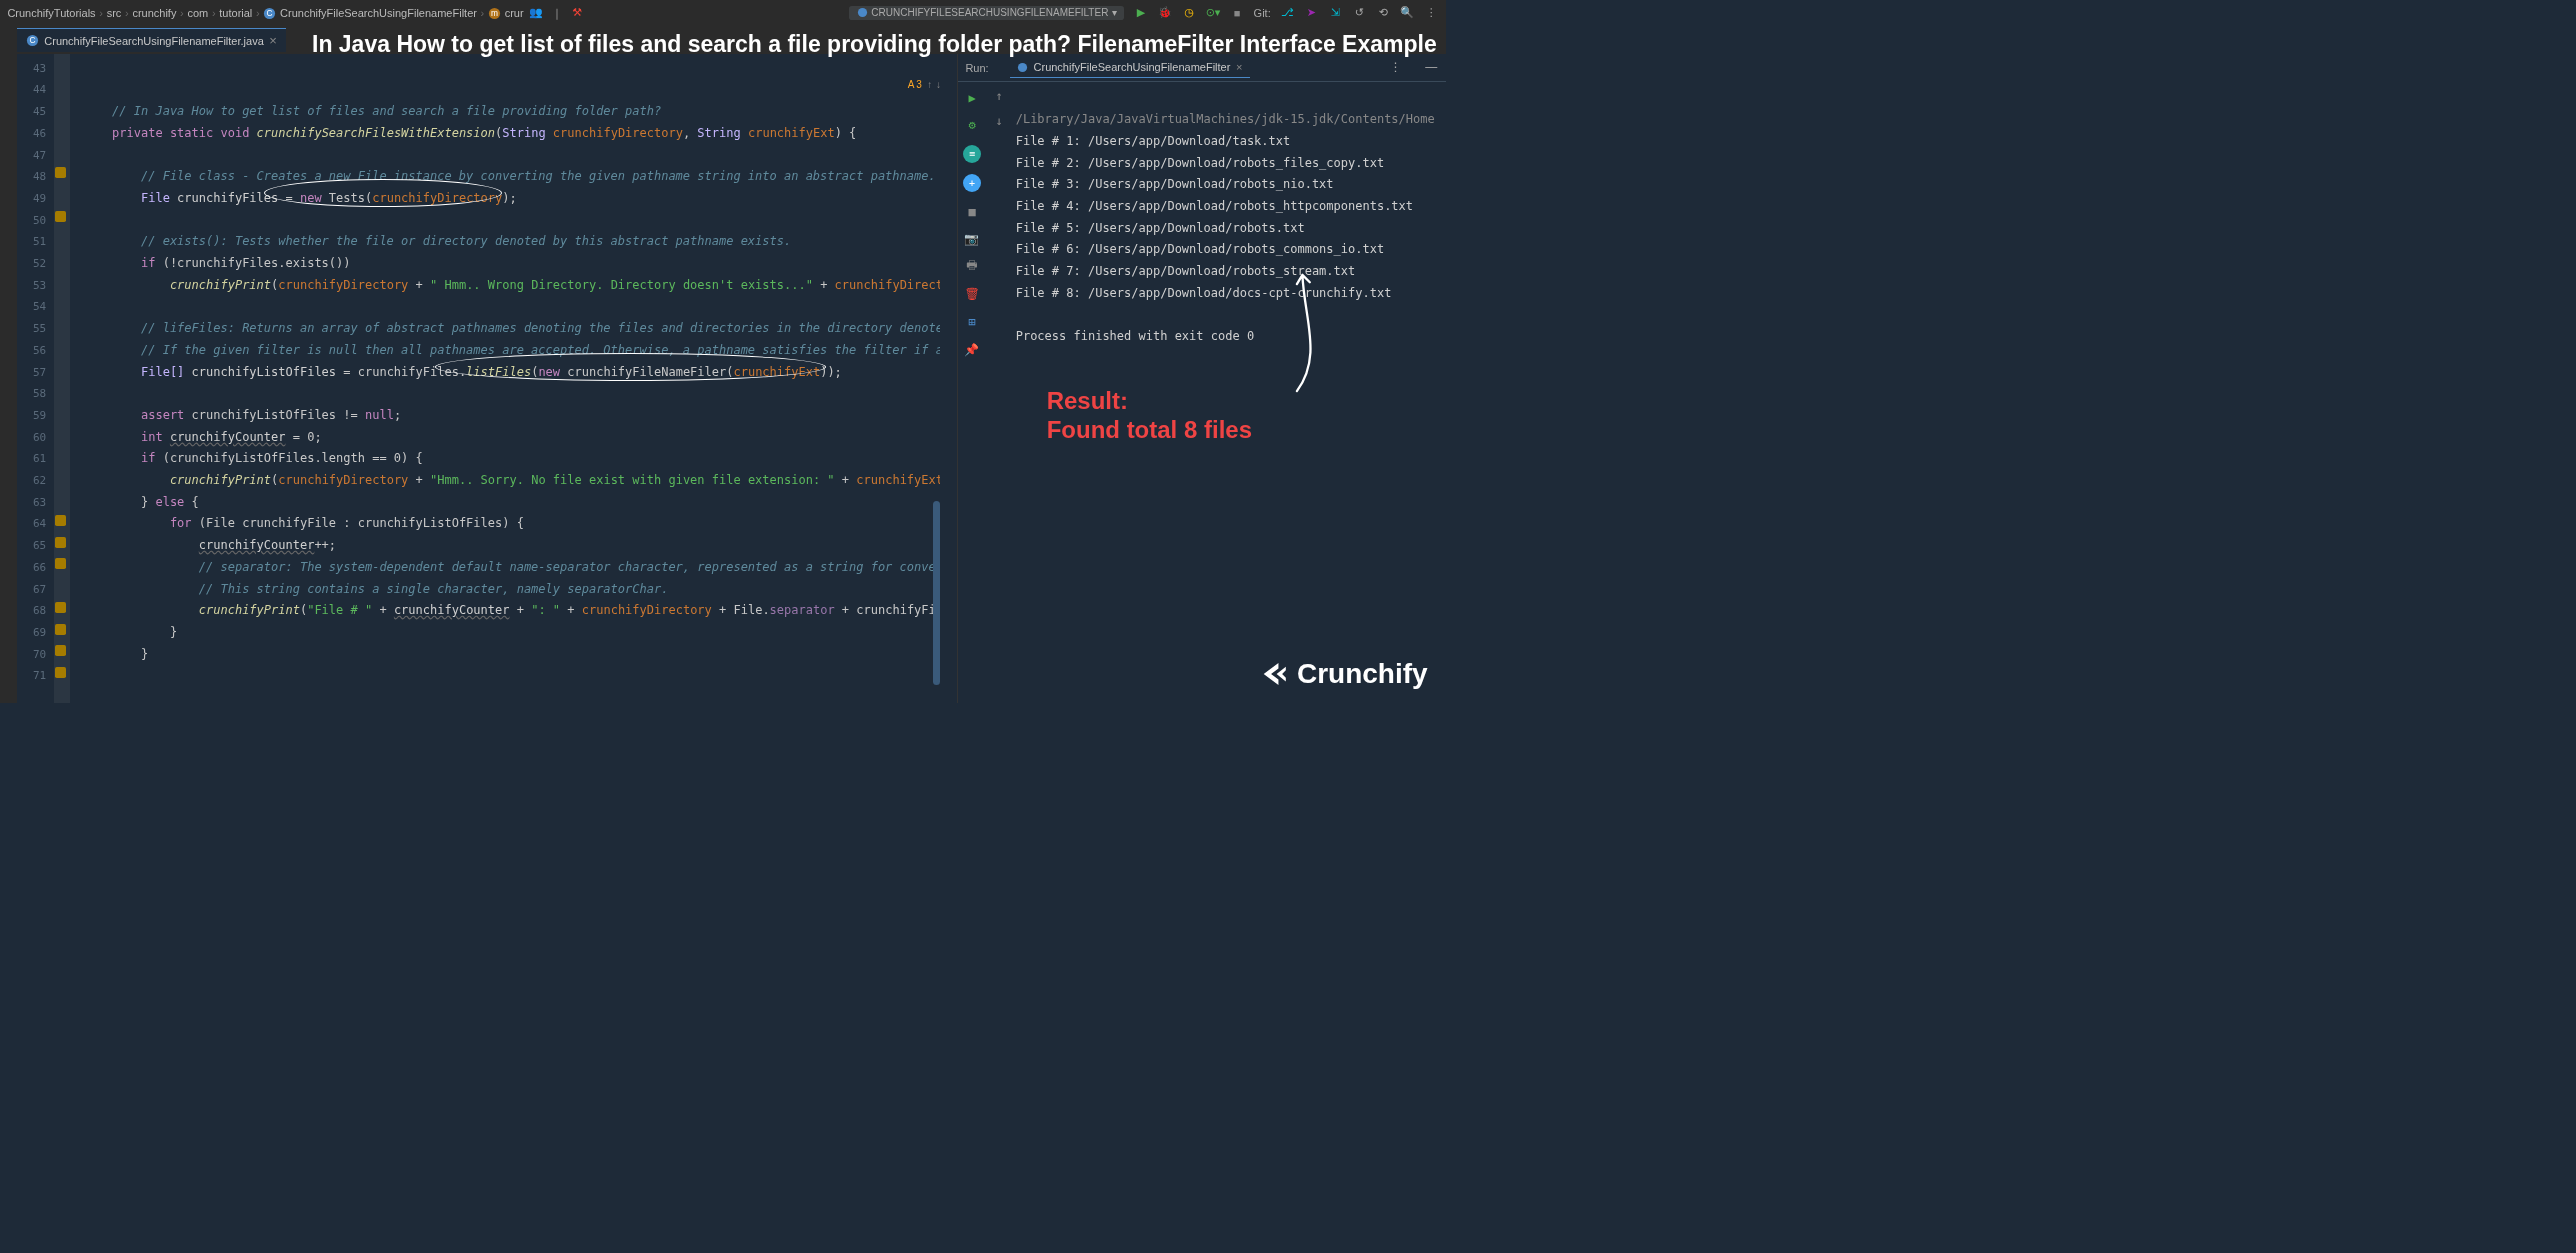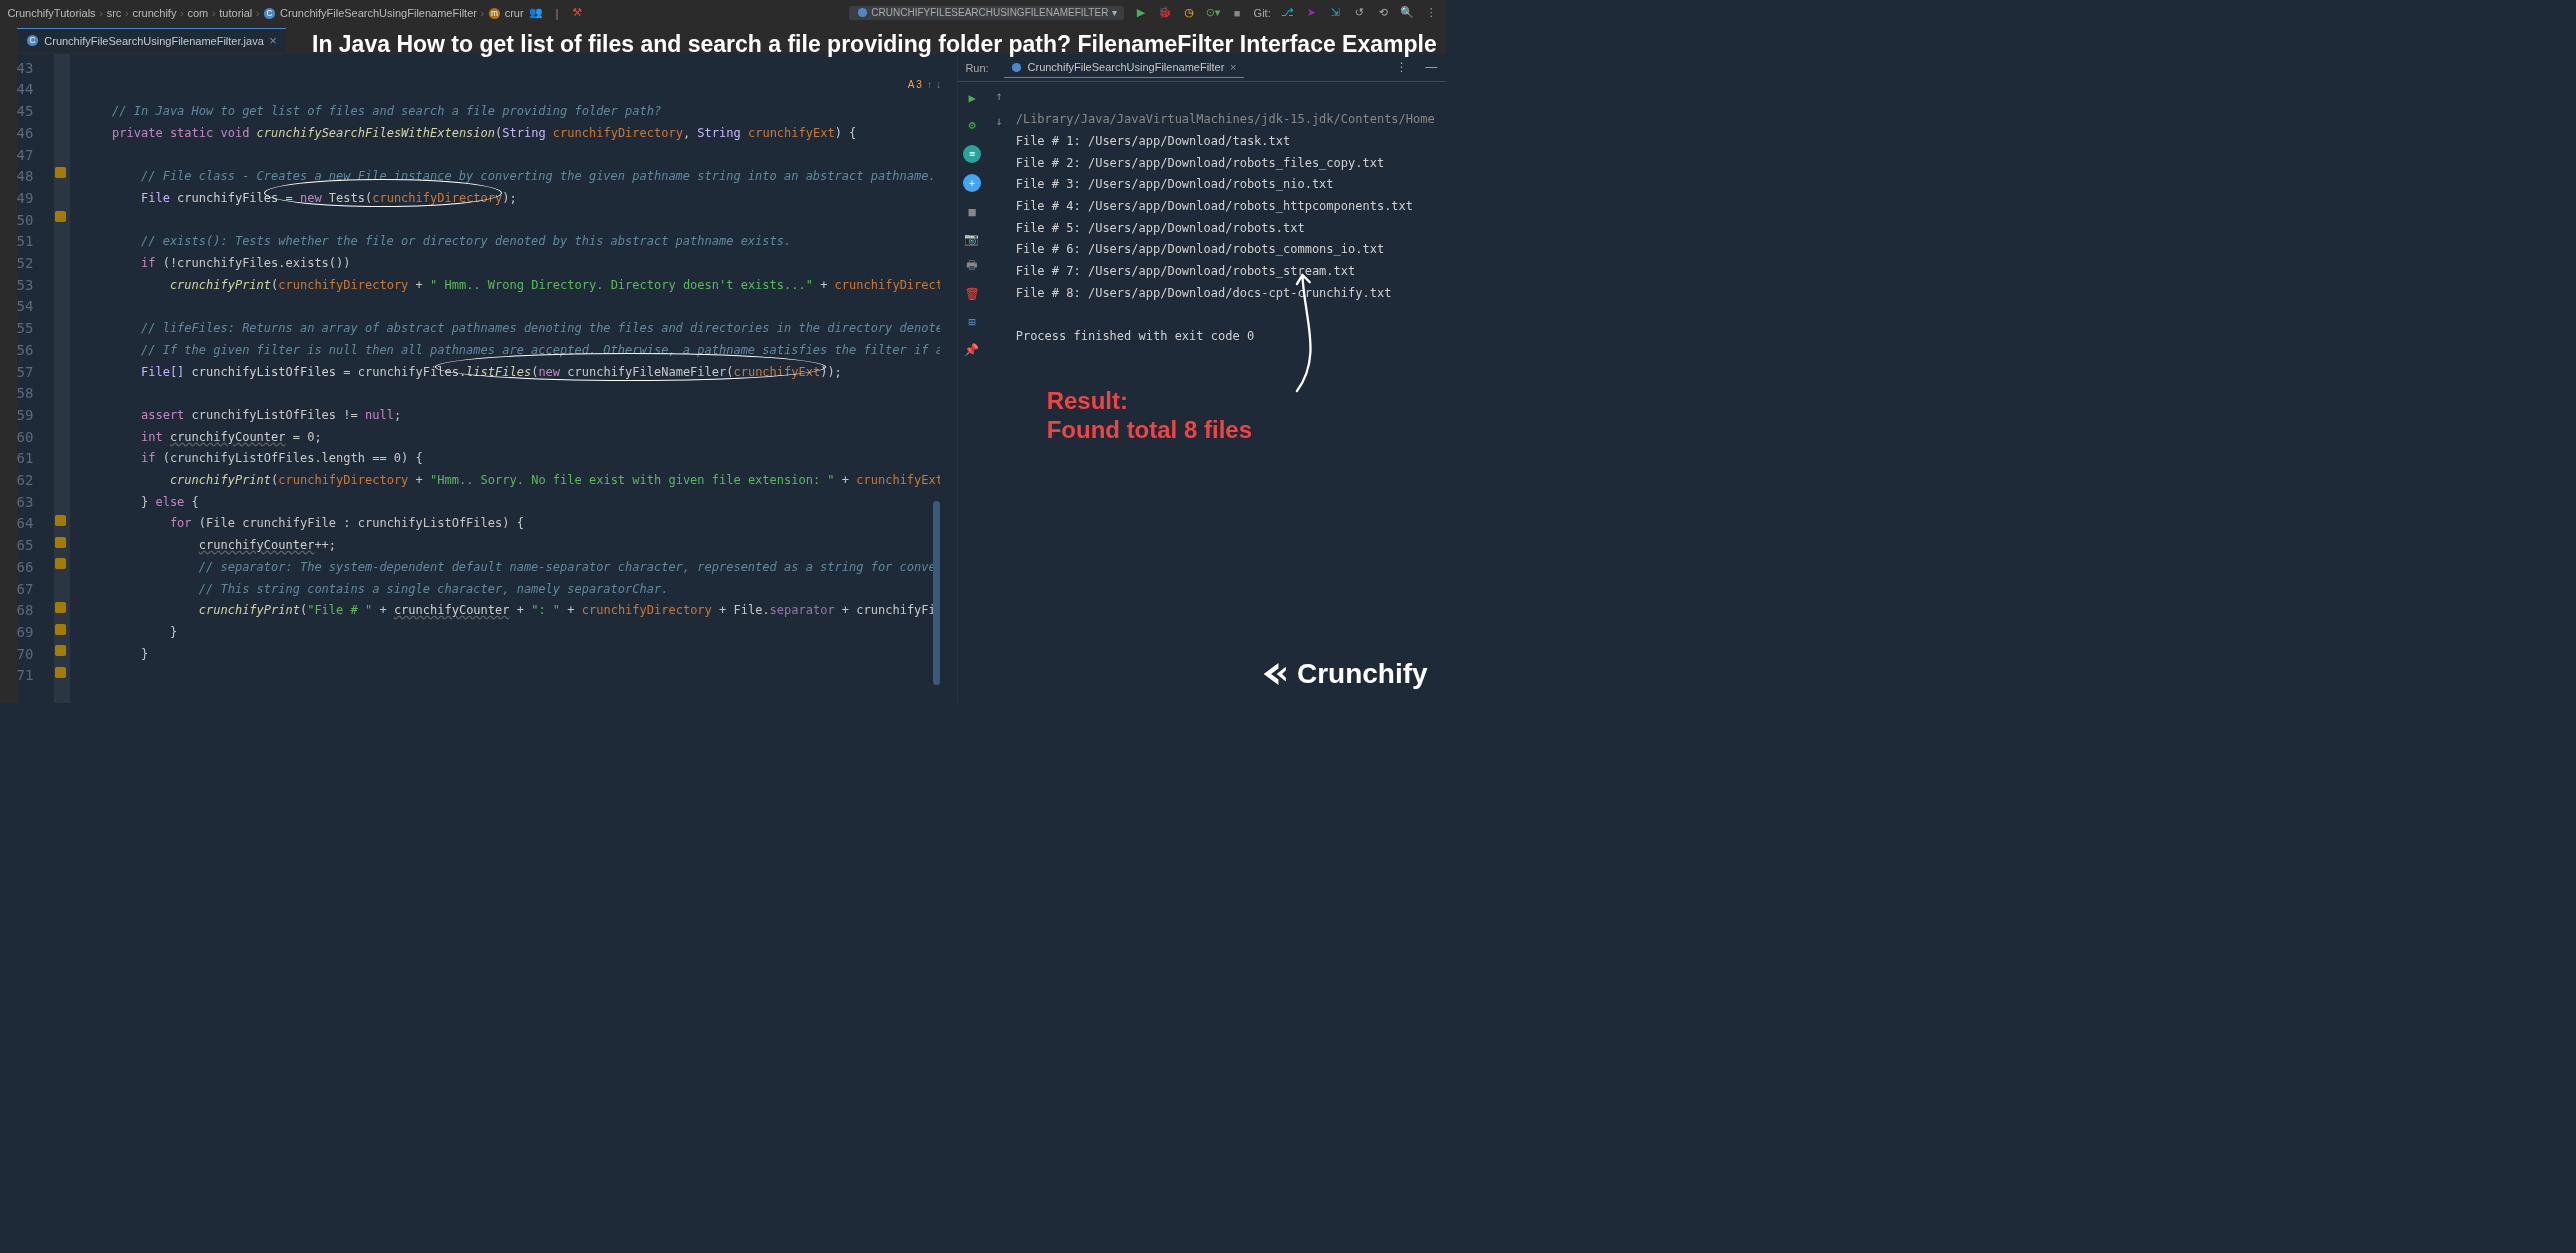--- a/index.html
+++ b/index.html
@@ -78,24 +78,25 @@
 
 
 .editor-wrap {
   flex: 1;
   display: flex;
   position: relative;
   overflow: hidden;
 }
 .gutter {
   width: 37px;
+  text-align: right;
   padding-right: 7.4px;
   color: #5a6a7a;
   line-height: 21.7px;
-  font-size: 14px;
+  font-size: 11px;
   padding-top: 3.7px;
 }
 .gutter-marks {
   width: 16.6px;
   background: #2b3642;
   position: relative;
 }
 .gutter-mark { position: absolute; left: 1.8px; width: 11px; height: 11px; background: #a67c00; border-radius: 1.8px; }
 .fold-col {
   width: 13px;
@@ -139,21 +140,21 @@
   width: 489px;
   background: #1e2a38;
   display: flex;
   flex-direction: column;
   border-left: 0.9px solid #333;
 }
 .run-header {
   height: 28px;
   display: flex;
   align-items: center;
-  gap: 15px;
+  gap: 21px;
   padding: 0 7.4px;
   border-bottom: 0.9px solid #3a4a5a;
   font-family: -apple-system, sans-serif;
 }
 .run-header .label { color: #aaa; font-size: 11px; }
 .run-tab {
   display: flex; align-items: center; gap: 5.5px;
   border-bottom: 1.8px solid #4a88c7;
   padding: 3.7px 7.4px;
   font-size: 11px;

